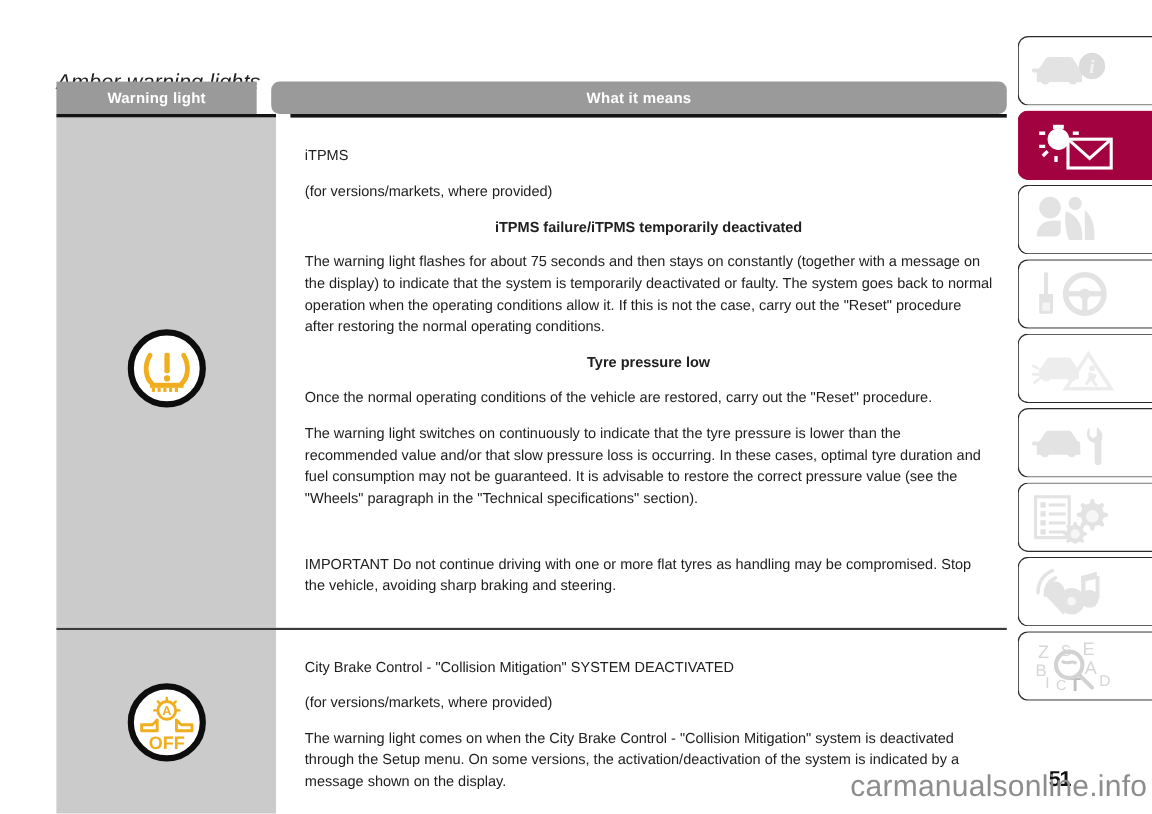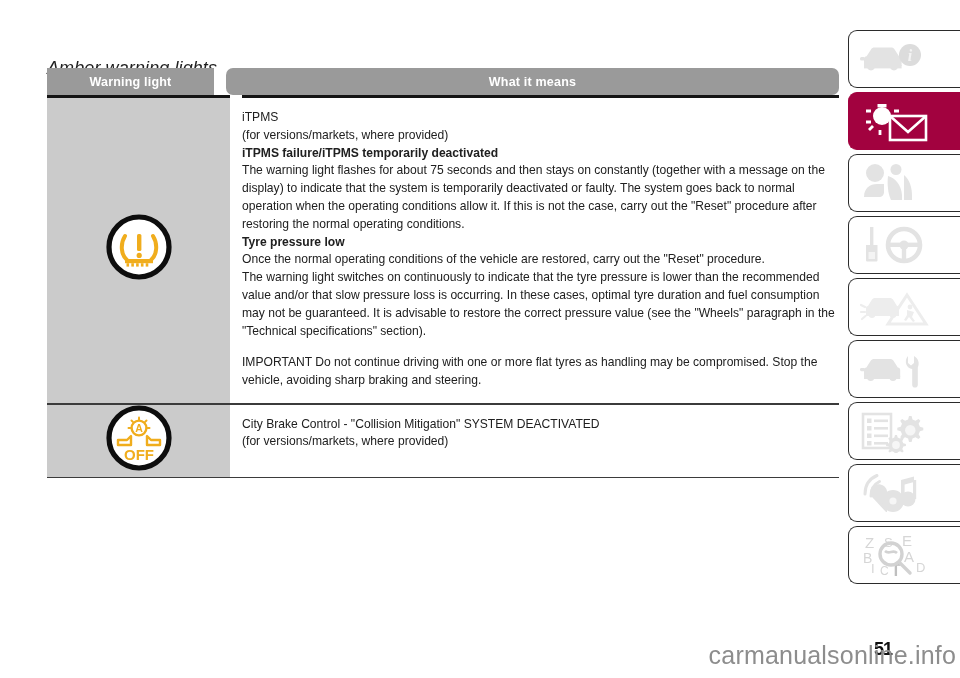--- a/index.html
+++ b/index.html
@@ -75,22 +75,22 @@
     flex: 0 0 183px;
   }
   .cell-gap { width: 12px; flex: 0 0 12px; background: #ffffff; }
   .cell-text {
     flex: 1;
     padding: 11px 0 11px 0;
     font-size: 12.1px;
     line-height: 17.8px;
     color: #202020;
   }
-  .cell-text p { margin: 0; }
-  .cell-text p.b { font-weight: bold; }
+  .cell-text p { margin: 12px; }
+  .cell-text p.b { font-weight: bold; text-align: center; }
   .cell-text p.spacer { height: 14px; }
 
   .row-rule {
     display: flex;
     height: 2px;
   }
   .row-rule .r-left  { width: 183px; background: #cbcbcb; }
   .row-rule .r-gap   { width: 12px;  background: #ffffff; }
   .row-rule .r-right { flex: 1; background: #ffffff; }
   .row-divider {
@@ -236,20 +236,21 @@
           <path d="M12 35 L21 35 L25 31 L25 40 L12 40 Z" fill="none" stroke="#f0ad1d" stroke-width="2.4" stroke-linejoin="round"></path>
           <path d="M54 35 L45 35 L41 31 L41 40 L54 40 Z" fill="none" stroke="#f0ad1d" stroke-width="2.4" stroke-linejoin="round"></path>
           <text x="33" y="55" text-anchor="middle" font-family="Liberation Sans, sans-serif" font-size="15" font-weight="bold" fill="#f0ad1d">OFF</text>
         </svg>
       </span>
     </div>
     <div class="cell-gap"></div>
     <div class="cell-text">
       <p>City Brake Control - "Collision Mitigation" SYSTEM DEACTIVATED</p>
       <p>(for versions/markets, where provided)</p>
+      <p>The warning light comes on when the City Brake Control - "Collision Mitigation" system is deactivated through the Setup menu. On some versions, the activation/deactivation of the system is indicated by a message shown on the display.</p>
     </div>
   </div>
 
   <div class="row-rule">
     <div class="r-left"></div>
     <div class="r-gap"></div>
     <div class="r-right"></div>
   </div>
   <div class="table-bottom-rule"></div>
 </div>

